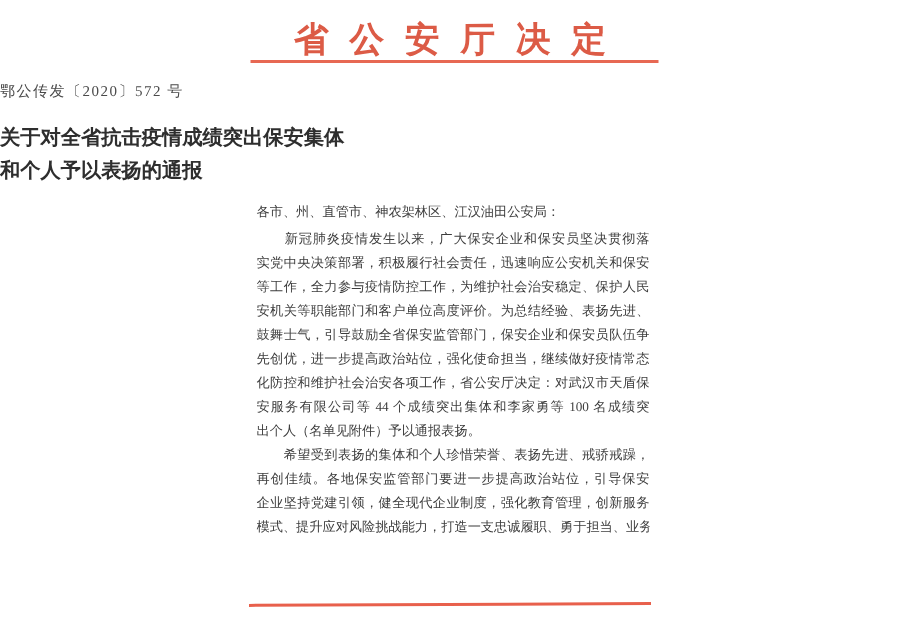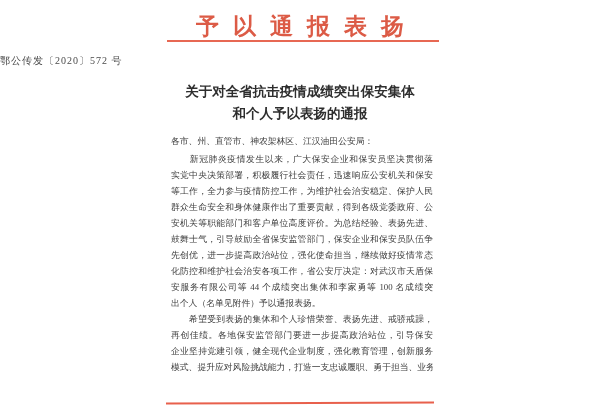--- a/index.html
+++ b/index.html
@@ -23,21 +23,20 @@
   .rule-top { left:167px; top:40px; width:272px; }
   .rule-bottom { left:166px; top:402px; width:268px; background:#e8604c; transform:rotate(-0.25deg); }
   .docnum {
     position:absolute; top:54px; left:0; width:419px;
     text-align:left;
     font-size:10px; letter-spacing:1px;
     color:#4a4a4a;
   }
   .title {
     position:absolute; top:81px; left:0; right:0;
-    text-align:center;
     font-size:13.5px; font-weight:bold; line-height:22px;
     color:#2e2e2e;
   }
   .body {
     position:absolute; top:133px; left:171px; width:262px;
     font-size:8.8px; line-height:16px;
     color:#3d3d3d;
   }
   .ln {
     height:16px; overflow:hidden;
@@ -45,37 +44,36 @@
     white-space:nowrap;
   }
   .ln.nj { text-align-last:left; }
   .ln.gap { margin-bottom:2px;font-family:Liberation Serif, serif; }
 </style>
 </head>
 <body>
 
 <div class="page">
 
-  <div class="agency">予以通报表扬</div>
+  <div class="agency">省公安厅决定</div>
 
   <div class="rule rule-top"></div>
 
   <div class="docnum">鄂公传发〔2020〕572 号</div>
 
   <div class="title">
     <div>关于对全省抗击疫情成绩突出保安集体</div>
     <div>和个人予以表扬的通报</div>
   </div>
 
   <div class="body">
     <div class="ln nj gap">各市、州、直管市、神农架林区、江汉油田公安局：</div>
     <div class="ln">　　新冠肺炎疫情发生以来，广大保安企业和保安员坚决贯彻落</div>
     <div class="ln">实党中央决策部署，积极履行社会责任，迅速响应公安机关和保安</div>
     <div class="ln">等工作，全力参与疫情防控工作，为维护社会治安稳定、保护人民</div>
-    <div class="ln">群众生命安全和身体健康作出了重要贡献，得到各级党委政府、公</div>
     <div class="ln">安机关等职能部门和客户单位高度评价。为总结经验、表扬先进、</div>
     <div class="ln">鼓舞士气，引导鼓励全省保安监管部门，保安企业和保安员队伍争</div>
     <div class="ln">先创优，进一步提高政治站位，强化使命担当，继续做好疫情常态</div>
     <div class="ln">化防控和维护社会治安各项工作，省公安厅决定：对武汉市天盾保</div>
     <div class="ln">安服务有限公司等 44 个成绩突出集体和李家勇等 100 名成绩突</div>
     <div class="ln nj">出个人（名单见附件）予以通报表扬。</div>
     <div class="ln">　　希望受到表扬的集体和个人珍惜荣誉、表扬先进、戒骄戒躁，</div>
     <div class="ln">再创佳绩。各地保安监管部门要进一步提高政治站位，引导保安</div>
     <div class="ln">企业坚持党建引领，健全现代企业制度，强化教育管理，创新服务</div>
     <div class="ln">模式、提升应对风险挑战能力，打造一支忠诚履职、勇于担当、业务</div>

